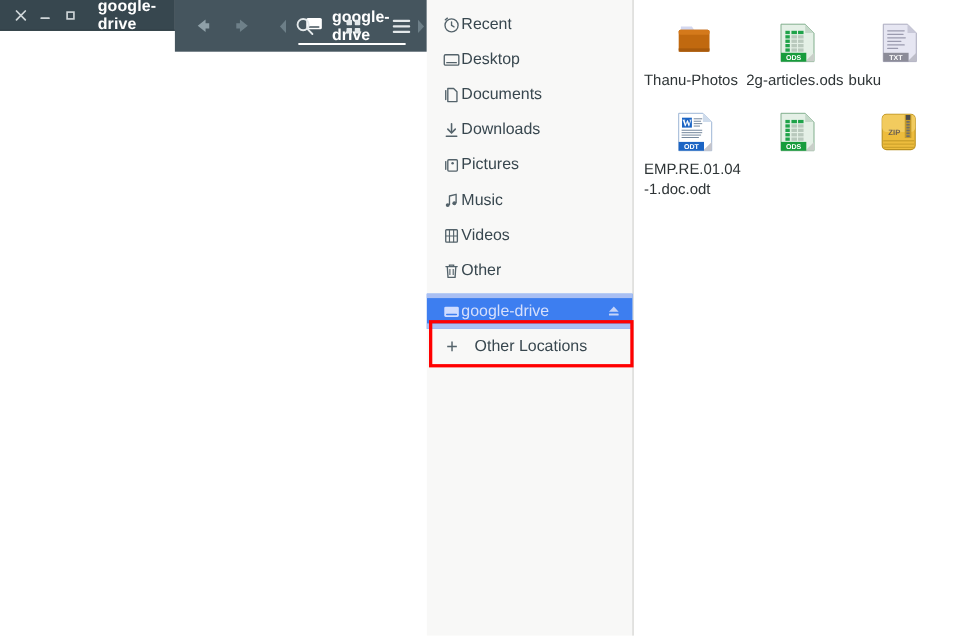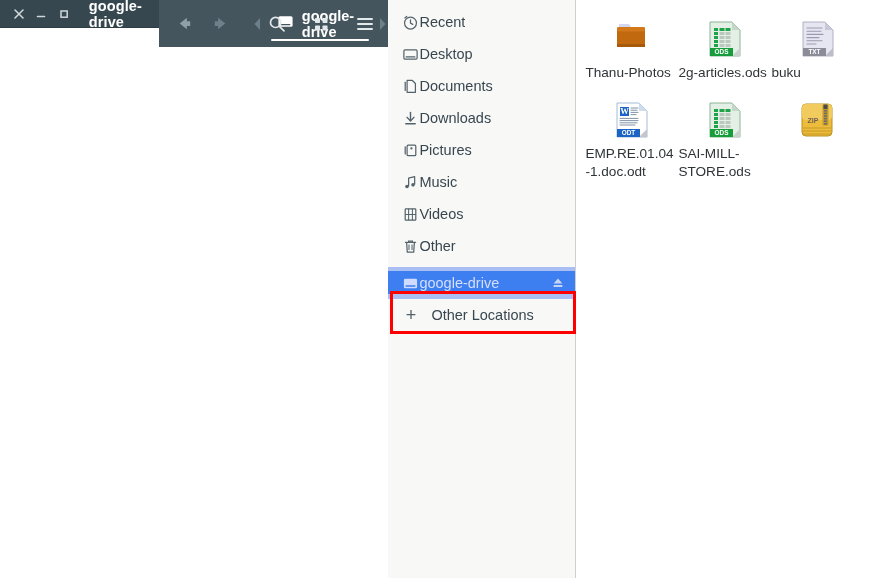--- a/index.html
+++ b/index.html
@@ -421,21 +421,20 @@
                   <rect x="26.5" y="22" width="5" height="3"></rect>
                 <rect x="20.5" y="26" width="5" height="3"></rect>
                   <rect x="26.5" y="26" width="5" height="3"></rect>
                 <rect x="20.5" y="30" width="5" height="3"></rect>
                   <rect x="26.5" y="30" width="5" height="3"></rect>
               </g>
               <rect x="11" y="34" width="23" height="8" fill="#179c3c"></rect>
               <text x="22.5" y="40.3" font-family="'Liberation Sans', sans-serif" font-size="6.4" font-weight="bold" fill="#ffffff" text-anchor="middle">ODS</text>
             </svg>
           </span>
-          <span class="fname">SAI-MILL-STORE.ods</span>
         </div>
 
         <div class="file">
           <span class="ficon">
             <svg width="50" height="50" viewBox="0 0 50 50">
               <rect x="10" y="9" width="30" height="32" rx="4" fill="#edbc3d" stroke="#b98f1e" stroke-width="1"></rect>
               <rect x="10" y="9" width="30" height="16" rx="4" fill="#f2cb5e"></rect>
               <text x="21" y="28" font-family="'Liberation Sans', sans-serif" font-size="7" font-weight="bold" fill="#6e6050" text-anchor="middle">ZIP</text>
               <rect x="30.5" y="9.5" width="6" height="21" fill="#c49a2a"></rect>
               <rect x="31.5" y="9.5" width="4" height="4.5" fill="#4a4a4a"></rect>

